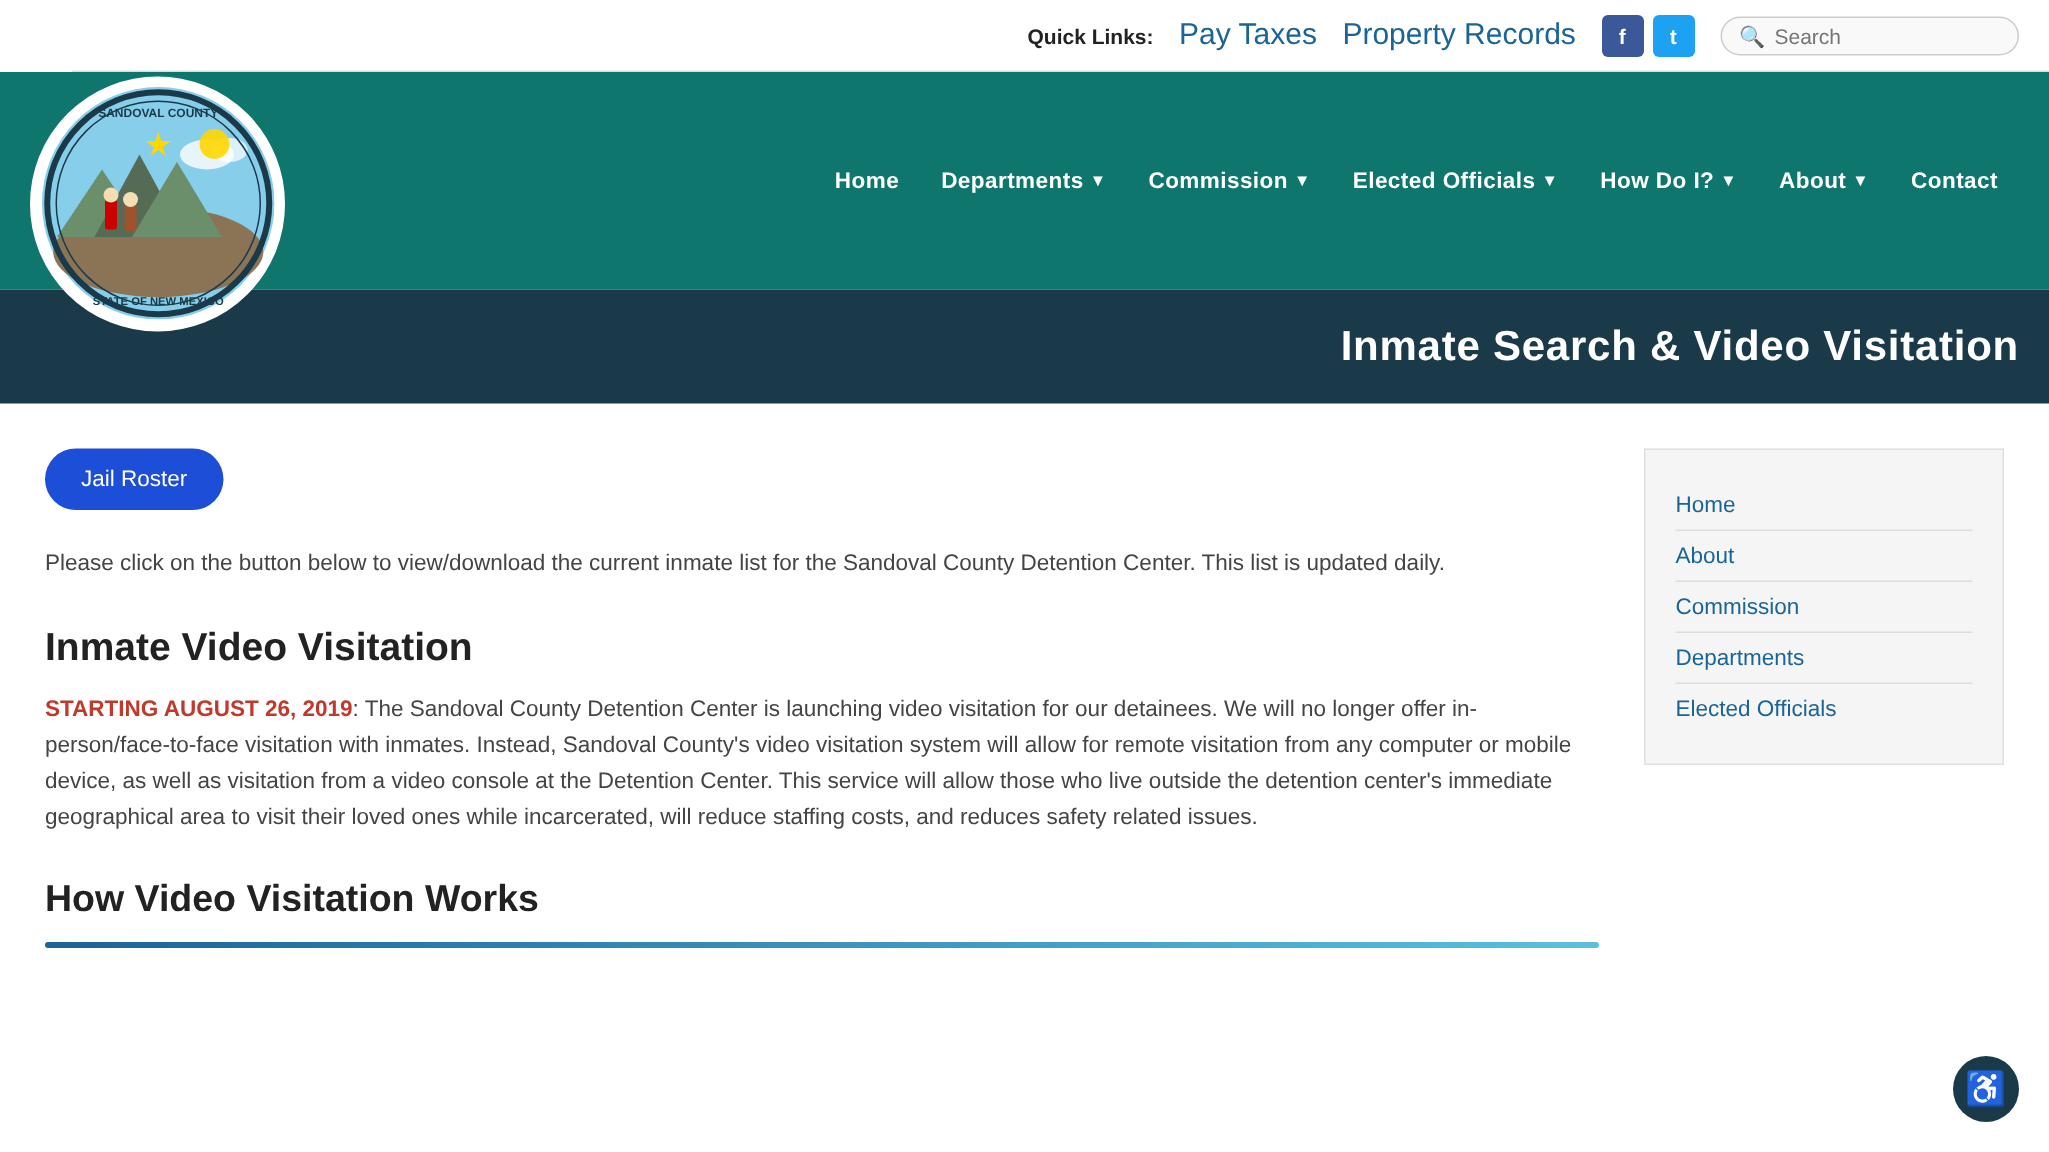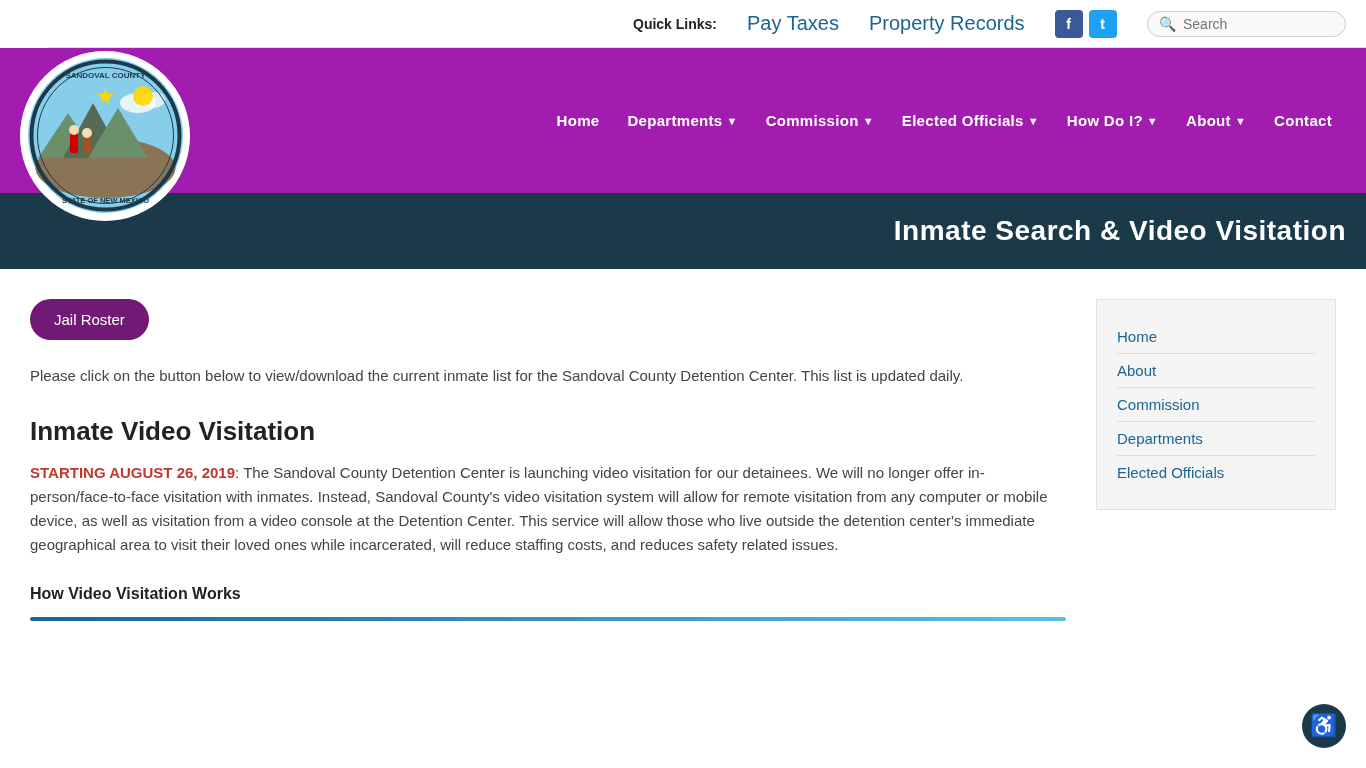--- a/index.html
+++ b/index.html
@@ -6,21 +6,21 @@
     body { font-family: Arial, sans-serif; font-size: 15px; color: #333; background: #fff; }
 
     
     .top-bar {
       background: #fff;
       border-bottom: 1px solid #ddd;
       display: flex;
       align-items: center;
       justify-content: flex-end;
       padding: 6px 20px;
-      gap: 30px;
+      gap: 17px;
       height: 48px;
       margin-left: 48px;
     }
     .quick-links-label {
       font-weight: bold;
       font-size: 14px;
       color: #222;
     }
     .top-bar-link {
       color: #1a6496;
@@ -44,21 +44,21 @@
       background: #f9f9f9;
     }
     .search-box input {
       border: none; background: transparent; outline: none;
       font-size: 14px; width: 150px;
     }
     .search-icon-sym { color: #999; font-size: 14px; }
 
     
     .header {
-      background: #a21caf;
+      background: #0f766e;
       display: flex;
       align-items: center;
       padding: 0 20px;
       height: 145px;
     }
     .logo-area {
       flex-shrink: 0;
       margin-right: 30px;
     }
     .logo-circle {
@@ -114,21 +114,21 @@
     .sidebar { width: 240px; flex-shrink: 0; }
 
     
     .section-title {
       font-size: 26px;
       font-weight: bold;
       color: #222;
       margin-bottom: 14px;
     }
     .btn-jail-roster {
-      background: #701a75;
+      background: #1d4ed8;
       color: #fff;
       border: none;
       border-radius: 30px;
       padding: 12px 24px;
       font-size: 15px;
       cursor: pointer;
       font-weight: 500;
       margin-bottom: 24px;
       display: inline-block;
     }
@@ -149,21 +149,21 @@
       font-weight: bold;
       font-size: 15px;
     }
     .video-body-text {
       font-size: 15px;
       color: #444;
       line-height: 1.6;
       margin-bottom: 0;
     }
     .section-title-3 {
-      font-size: 16px;
+      font-size: 25px;
       font-weight: bold;
       color: #222;
       margin-top: 28px;
       margin-bottom: 14px;
     }
     .divider-bar {
       width: 100%;
       height: 4px;
       background: linear-gradient(to right, #1a6496, #5bc0de);
       margin-top: 10px;

